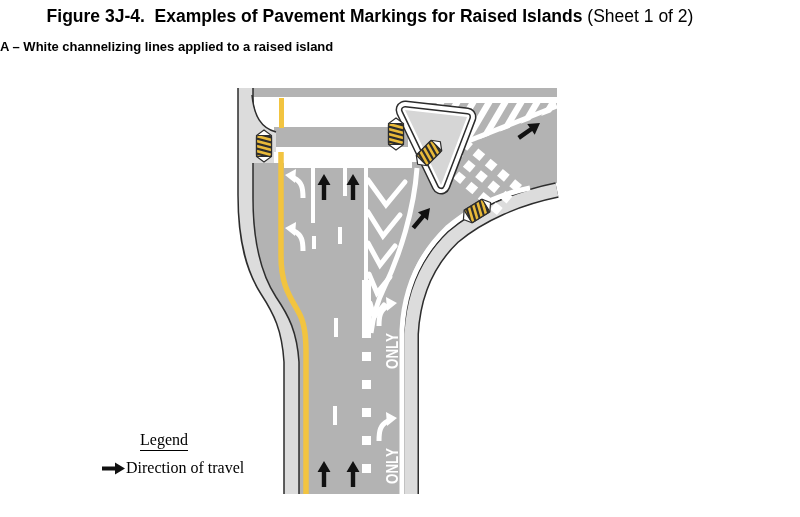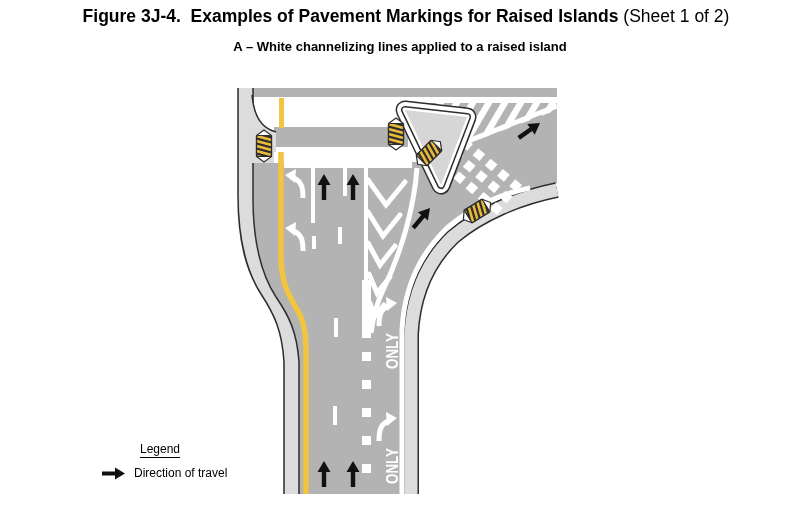--- a/index.html
+++ b/index.html
@@ -1,27 +1,27 @@
 <!DOCTYPE html>
 <html><head>
 <meta charset="utf-8">
 <style>
   html,body{margin:0;padding:0;background:#fff;}
   body{width:800px;height:517px;position:relative;overflow:hidden;
        font-family:"Liberation Sans", sans-serif;color:#000;}
   .title{position:absolute;top:6px;left:0;width:740px;text-align:center;
-         font-size:17.5px;font-weight:bold;white-space:nowrap;padding-left:36px;}
+         font-size:17.5px;font-weight:bold;white-space:nowrap;}
   .title .suffix{font-weight:normal;}
-  .subtitle{position:absolute;top:39px;left:0;width:800px;text-align:center;
+  .subtitle{position:absolute;top:39px;left:0;width:800px;text-align:left;
             font-size:13px;font-weight:bold;line-height:15.5px;}
   .diagram{position:absolute;top:0;left:0;width:800px;height:517px;}
-  .legend{position:absolute;left:102px;top:442px;font-size:12px;}
+  .legend{position:absolute;left:102px;top:431px;font-size:16px;font-family:Liberation Serif, serif;}
   .legend-heading{margin-left:38px;display:inline-block;font-weight:normal;
                   border-bottom:1.4px solid #000;padding-bottom:1px;}
-  .legend-item{margin-top:8px;display:flex;align-items:center;gap:8px;}
+  .legend-item{margin-top:8px;display:flex;align-items:center;gap:0;}
   .legend-item svg{display:block;}
 </style>
 </head>
 <body>
 
 <div class="title">
   <span>Figure 3J-4.&nbsp; Examples of Pavement Markings for Raised Islands</span>
   <span class="suffix"> <span>(Sheet 1 of 2)</span></span>
 </div>
 

